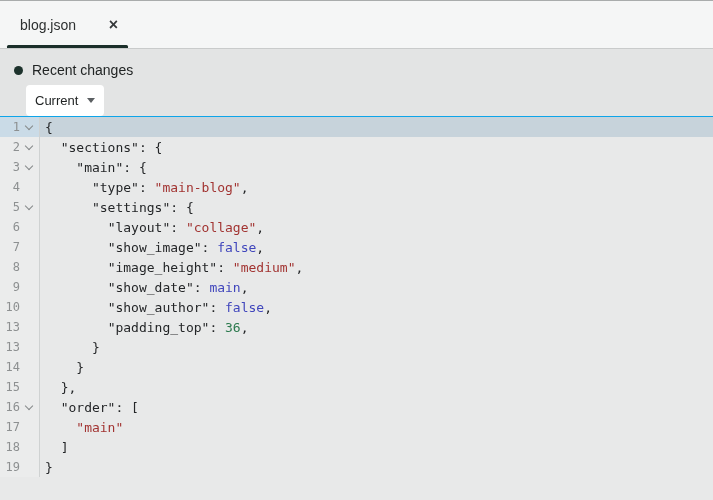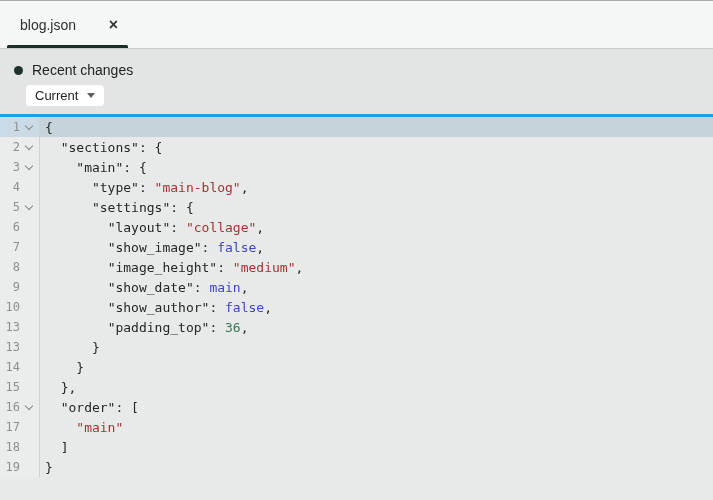--- a/index.html
+++ b/index.html
@@ -37,28 +37,28 @@
   }
   .tab-underline {
     position:absolute; left:0; right:0; bottom:0; height:3px;
     background:#1b2f2a; border-radius:1.5px 1.5px 0 0;
   }
 
   
   .panel {
     flex:0 0 68px; height:68px;
     background:#e3e4e4;
-    border-bottom:3px solid #0ea5e9;
+    border-bottom:1px solid #0ea5e9;
     padding:13px 0 0 14px;
   }
   .panel-title-row { display:flex; align-items:center; gap:9px; }
   .dot { width:9px; height:9px; border-radius:50%; background:#1d322c; flex:0 0 9px; }
   .panel-title { font-size:14px; color:#212424; }
   .version-btn {
-    margin:7px 0 0 12px; height:21px;
+    margin:7px 0 0 12px; height:31px;
     background:#ffffff; border:none; border-radius:4px;
     padding:0 9px;
     font-family:inherit; font-size:13px; color:#212424;
     display:inline-flex; align-items:center; gap:9px;
     cursor:pointer;
   }
   .caret-down {
     width:0; height:0;
     border-left:4px solid transparent;
     border-right:4px solid transparent;

